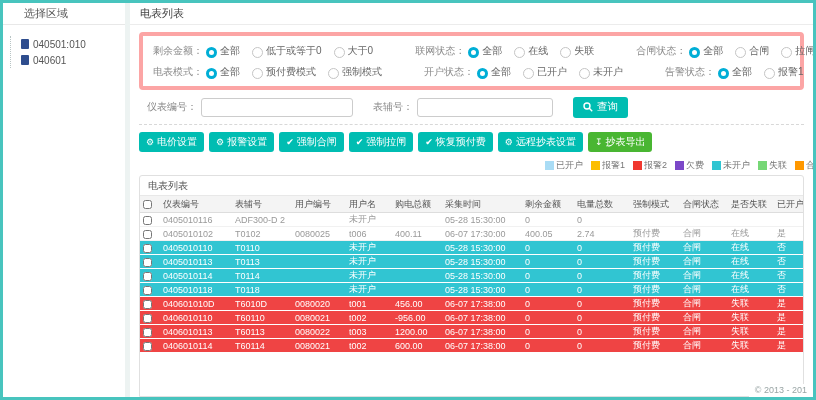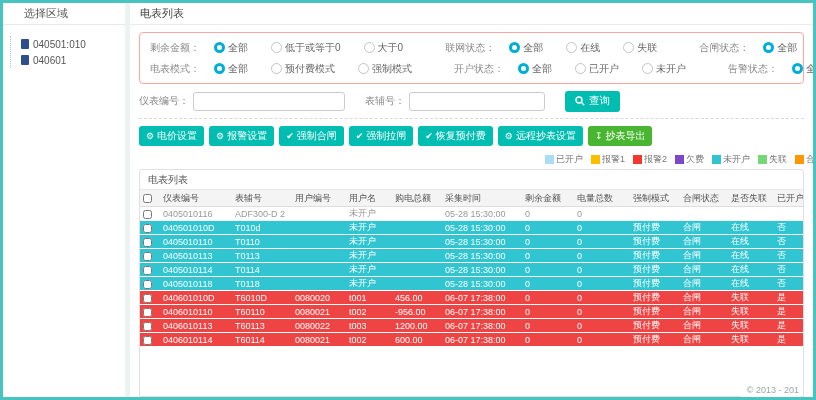--- a/index.html
+++ b/index.html
@@ -22,31 +22,31 @@
   .cicon{width:8px;height:10px;background:#2e4d8e;border-radius:1px;margin-right:4px;flex-shrink:0;}
 
   .panel-divider{width:5px;background:#edf3f2;flex-shrink:0;}
 
   
   .main{flex:1;min-width:0;display:flex;flex-direction:column;overflow:hidden;position:relative;}
   .main-header{height:21px;line-height:21px;padding-left:10px;font-size:11px;color:#444;
     border-bottom:1px solid #ececec;flex-shrink:0;}
   .content{flex:1;padding:7px 9px 0;display:flex;flex-direction:column;overflow:hidden;}
 
-  .filterbox{border:1px solid #fca5a5;border-radius:4px;padding:4px 10px;flex-shrink:0;}
+  .filterbox{border:4px solid #fca5a5;border-radius:4px;padding:4px 10px;flex-shrink:0;}
   .frow{display:flex;align-items:center;height:21px;font-size:10px;color:#666;white-space:nowrap;}
   .fgroup{display:flex;align-items:center;margin-right:30px;}
   .flabel{color:#8a8a8a;margin-right:3px;}
-  .opt{display:inline-flex;align-items:center;margin-right:12px;cursor:pointer;margin-left:11px;}
+  .opt{display:inline-flex;align-items:flex-end;margin-right:12px;cursor:pointer;}
   .radio{width:11px;height:11px;border-radius:50%;border:1px solid #c5c5c5;box-sizing:border-box;
     background:#fff;margin-right:3px;flex-shrink:0;}
   .radio.sel{border:3px solid #00aed6;}
 
   .searchrow{display:flex;align-items:center;height:26px;font-size:10px;color:#888;
-    flex-shrink:0;margin-top:4px;}
+    flex-shrink:0;margin-top:4px;margin-left:8px;}
   .searchrow label{margin-right:4px;}
   .txt{width:152px;height:19px;border:1px solid #ccc;border-radius:3px;margin-right:20px;
     padding:0 4px;font-size:10px;box-sizing:border-box;color:#555;background:#fff;}
   .txt.aux{width:136px;}
   .querybtn{height:21px;background:#00bdb2;color:#fff;border:none;border-radius:3px;
     font-size:10.5px;display:inline-flex;align-items:center;gap:4px;padding:0 10px;cursor:pointer;}
 
   .dashed{border-top:1px dashed #d8d8d8;margin:4px 0 7px;flex-shrink:0;}
 
   .toolbar{display:flex;gap:5px;flex-shrink:0;margin-bottom:7px;}
@@ -65,21 +65,21 @@
   table{border-collapse:collapse;table-layout:fixed;width:668px;font-size:9px;}
   thead th{background:#f4f4f4;height:16px;font-weight:normal;color:#555;text-align:left;
     padding:0 3px;border-bottom:1px solid #ddd;white-space:nowrap;overflow:hidden;}
   tbody td{height:13px;padding:0 3px;white-space:nowrap;overflow:hidden;}
   tr.white td{color:#999;background:#fff;border-bottom:1px solid #f1f1f1;}
   tr.yellow td{color:#fff;background:#fcbe00;border-bottom:1px solid rgba(255,255,255,.3);}
   tr.cyan td{color:#fff;background:#31c5d2;border-bottom:1px solid rgba(255,255,255,.3);}
   tr.green td{color:#fff;background:#ef4444;border-bottom:1px solid rgba(255,255,255,.3);}
   input[type=checkbox]{width:9px;height:9px;margin:0;vertical-align:middle;}
 
-  .footer{position:absolute;right:12px;bottom:0;font-size:9px;color:#99a5a5;background:#fff;
+  .footer{position:absolute;right:4px;bottom:0;font-size:9px;color:#99a5a5;background:#fff;
     padding:1px 2px 2px 6px;}
 </style>
 </head>
 <body>
 
 <div class="frame">
 
   <div class="sidebar">
     <div class="sidebar-header">选择区域</div>
     <div class="tree">
@@ -321,34 +321,34 @@
                 <td>未开户</td>
                 <td></td>
                 <td>05-28 15:30:00</td>
                 <td>0</td>
                 <td>0</td>
                 <td></td>
                 <td></td>
                 <td></td>
                 <td></td>
               </tr>
-              <tr class="cyan">
-                <td><input type="checkbox" style=""></td>
-                <td>040501010D</td>
-                <td>T010d</td>
-                <td></td>
-                <td>未开户</td>
-                <td></td>
-                <td>05-28 15:30:00</td>
-                <td>0</td>
-                <td>0</td>
+              <tr class="white">
+                <td><input type="checkbox" style=""></td>
+                <td>0405010102</td>
+                <td>T0102</td>
+                <td>0080025</td>
+                <td>t006</td>
+                <td>400.11</td>
+                <td>06-07 17:30:00</td>
+                <td>400.05</td>
+                <td>2.74</td>
                 <td>预付费</td>
                 <td>合闸</td>
                 <td>在线</td>
-                <td>否</td>
+                <td>是</td>
               </tr>
               <tr class="cyan">
                 <td><input type="checkbox" style=""></td>
                 <td>0405010110</td>
                 <td>T0110</td>
                 <td></td>
                 <td>未开户</td>
                 <td></td>
                 <td>05-28 15:30:00</td>
                 <td>0</td>

